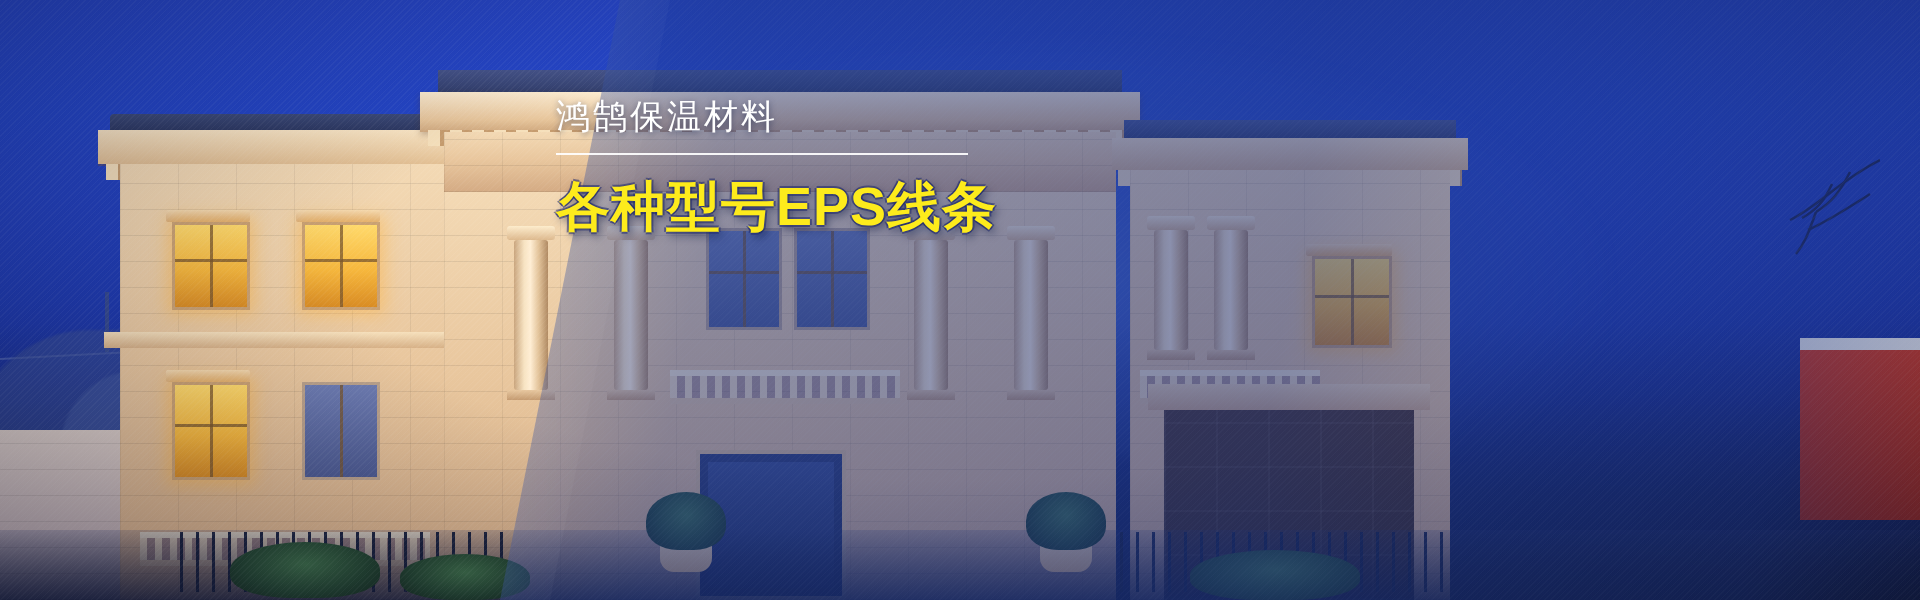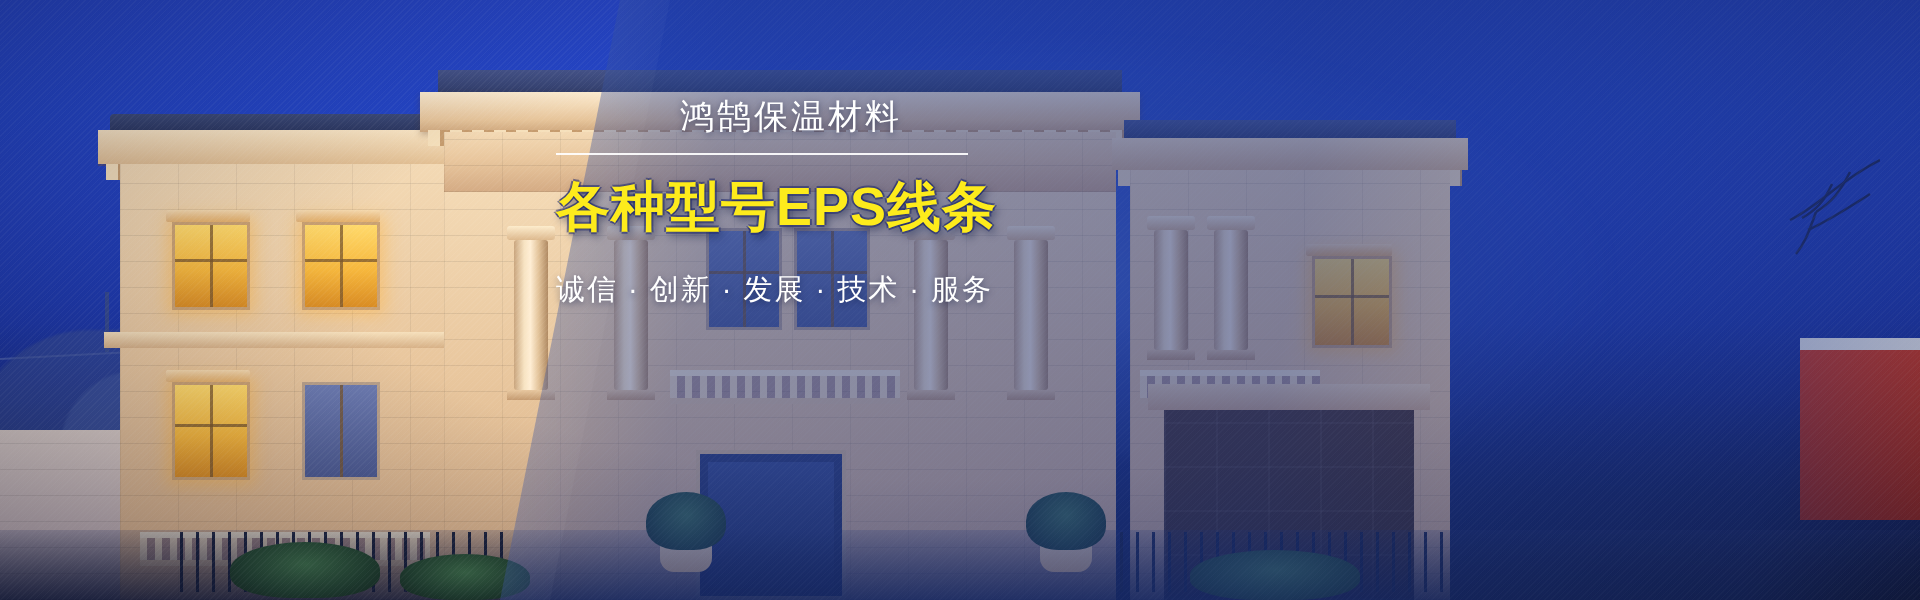--- a/index.html
+++ b/index.html
@@ -338,21 +338,20 @@
   }
 
   .brand-name {
     font-size: 34px;
     letter-spacing: 3px;
     color: #ffffff;
     font-weight: 400;
     line-height: 1.2;
     text-shadow: 0 2px 6px rgba(10,20,60,0.55);
     white-space: nowrap;
-    text-align: center;
   }
 
   .rule {
     margin-top: 16px;
     height: 2px;
     width: 412px;
     background: rgba(255,255,255,0.92);
   }
 
   .headline {
@@ -530,16 +529,15 @@
   <div class="text-stack">
 
     <div class="brand-name">鸿鹄保温材料</div>
 
     <div class="rule"></div>
 
     <div class="headline">
       <div class="headline-line">各种型号EPS线条</div>
     </div>
 
-    <div class="tagline">诚信 · 创新 · 发展 · 技术 · 服务</div>
   </div>
 
 </div>
 
 </body></html>

